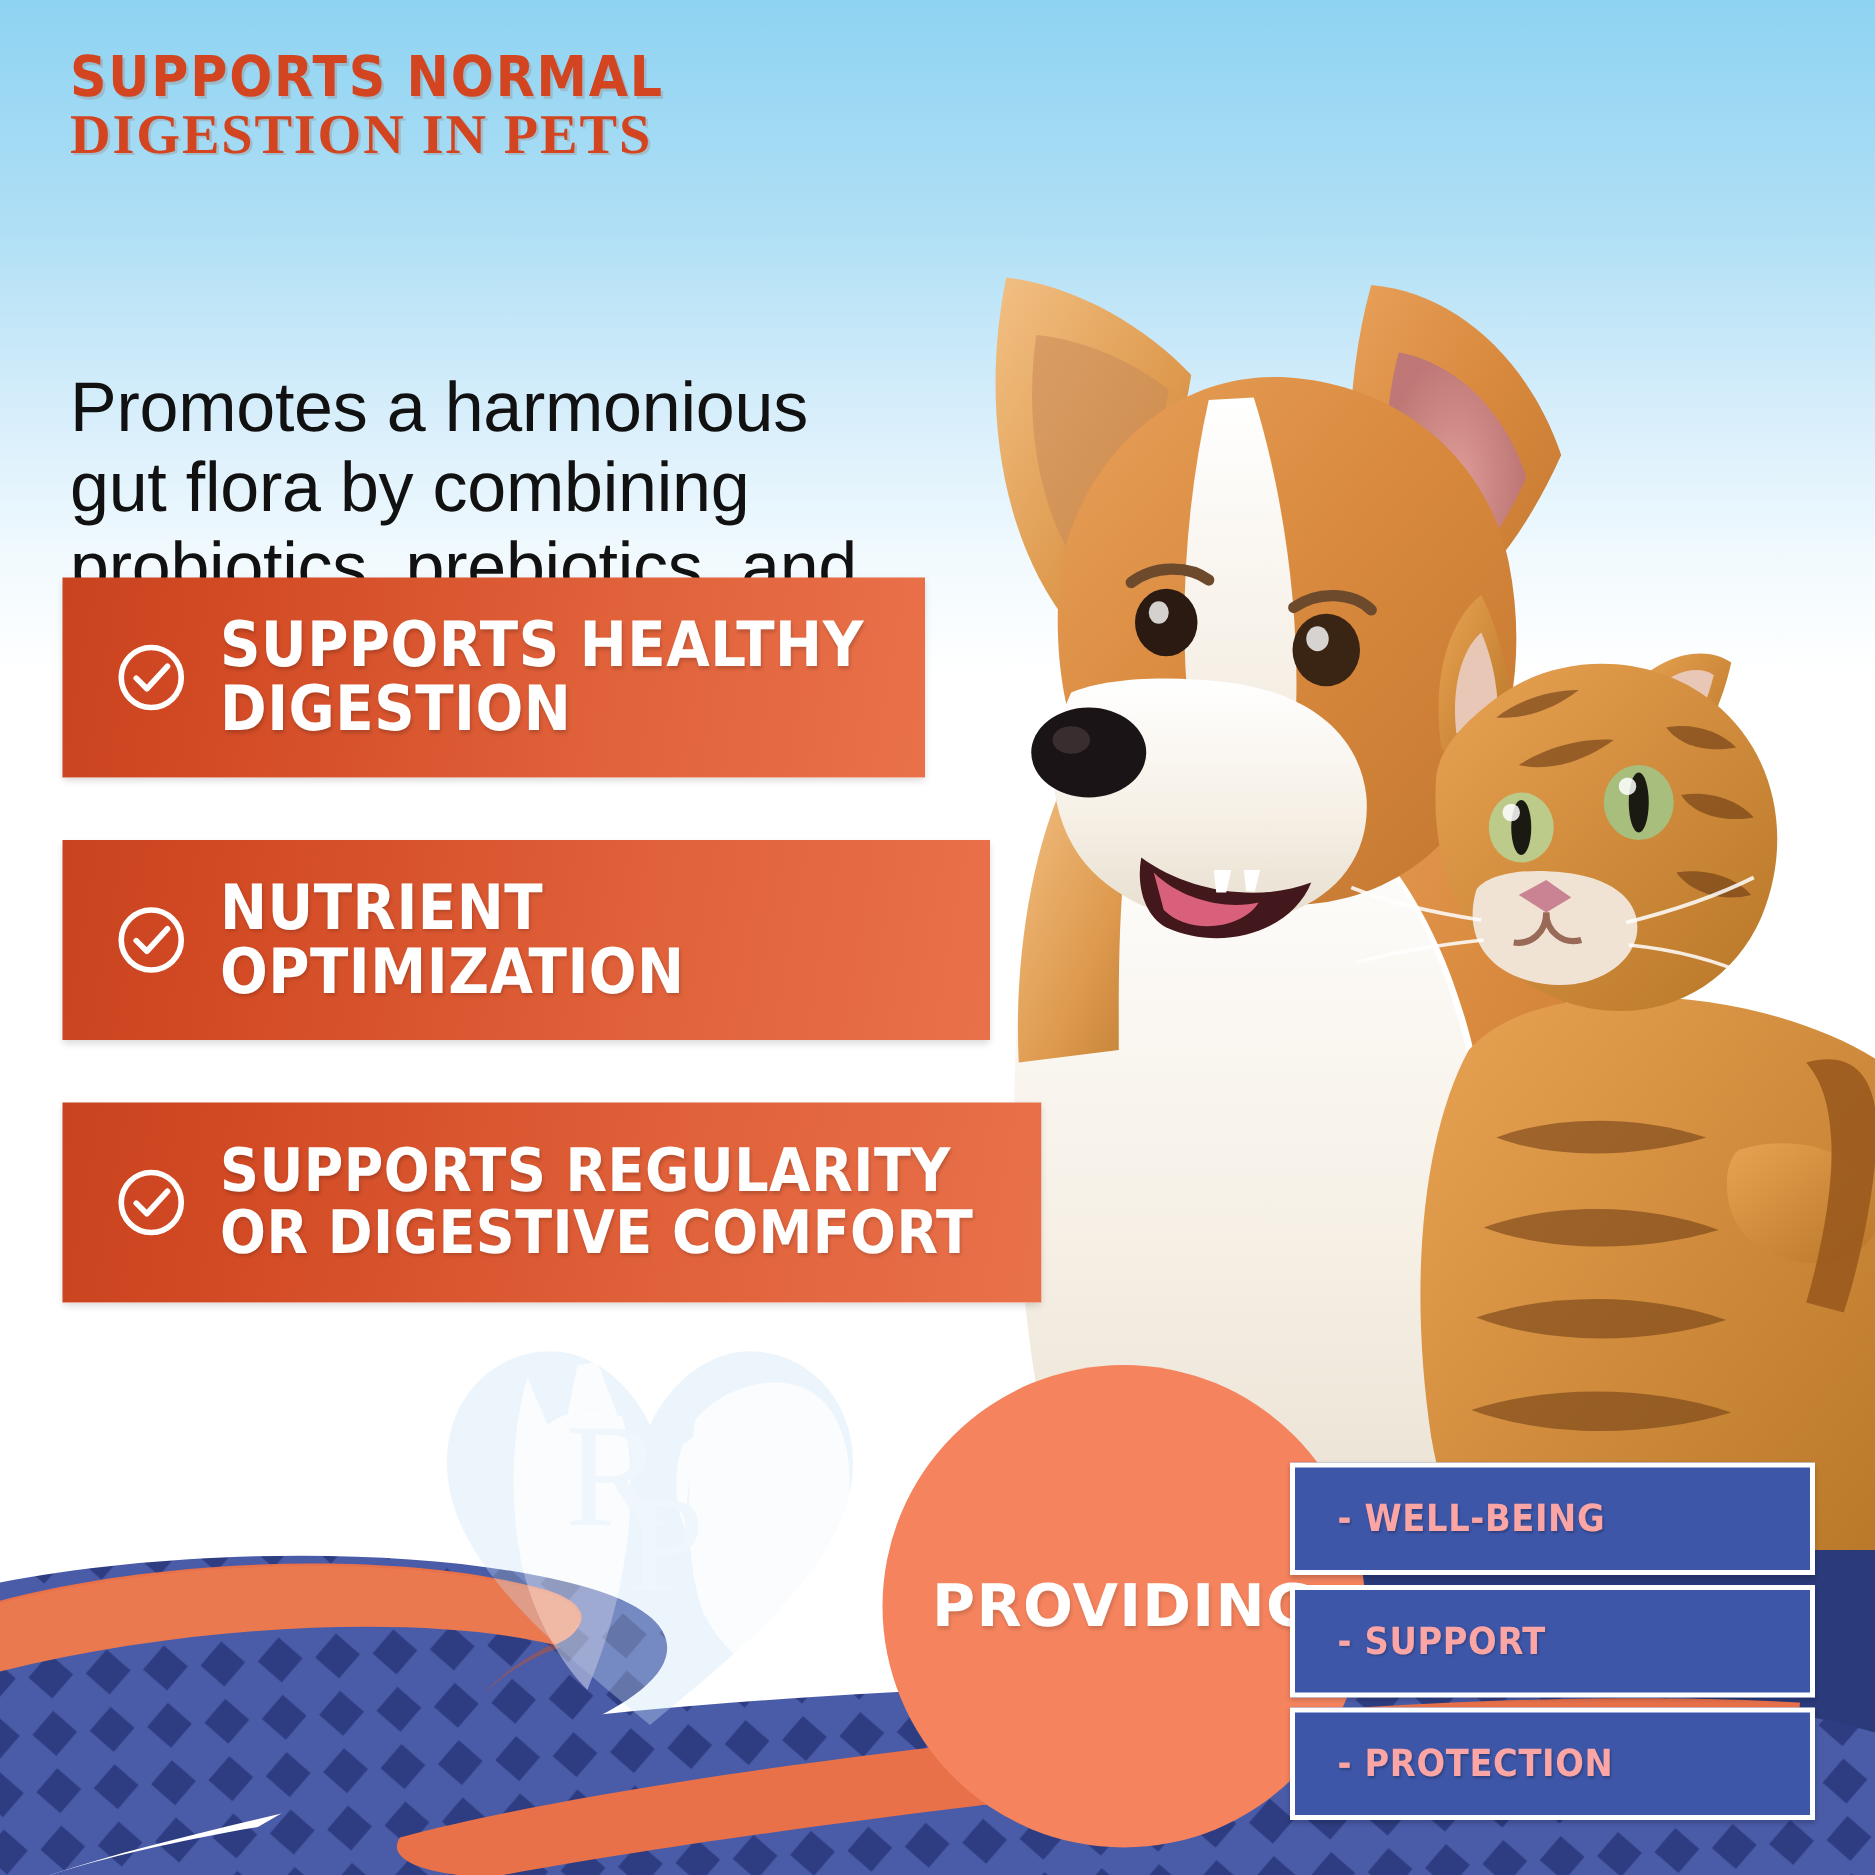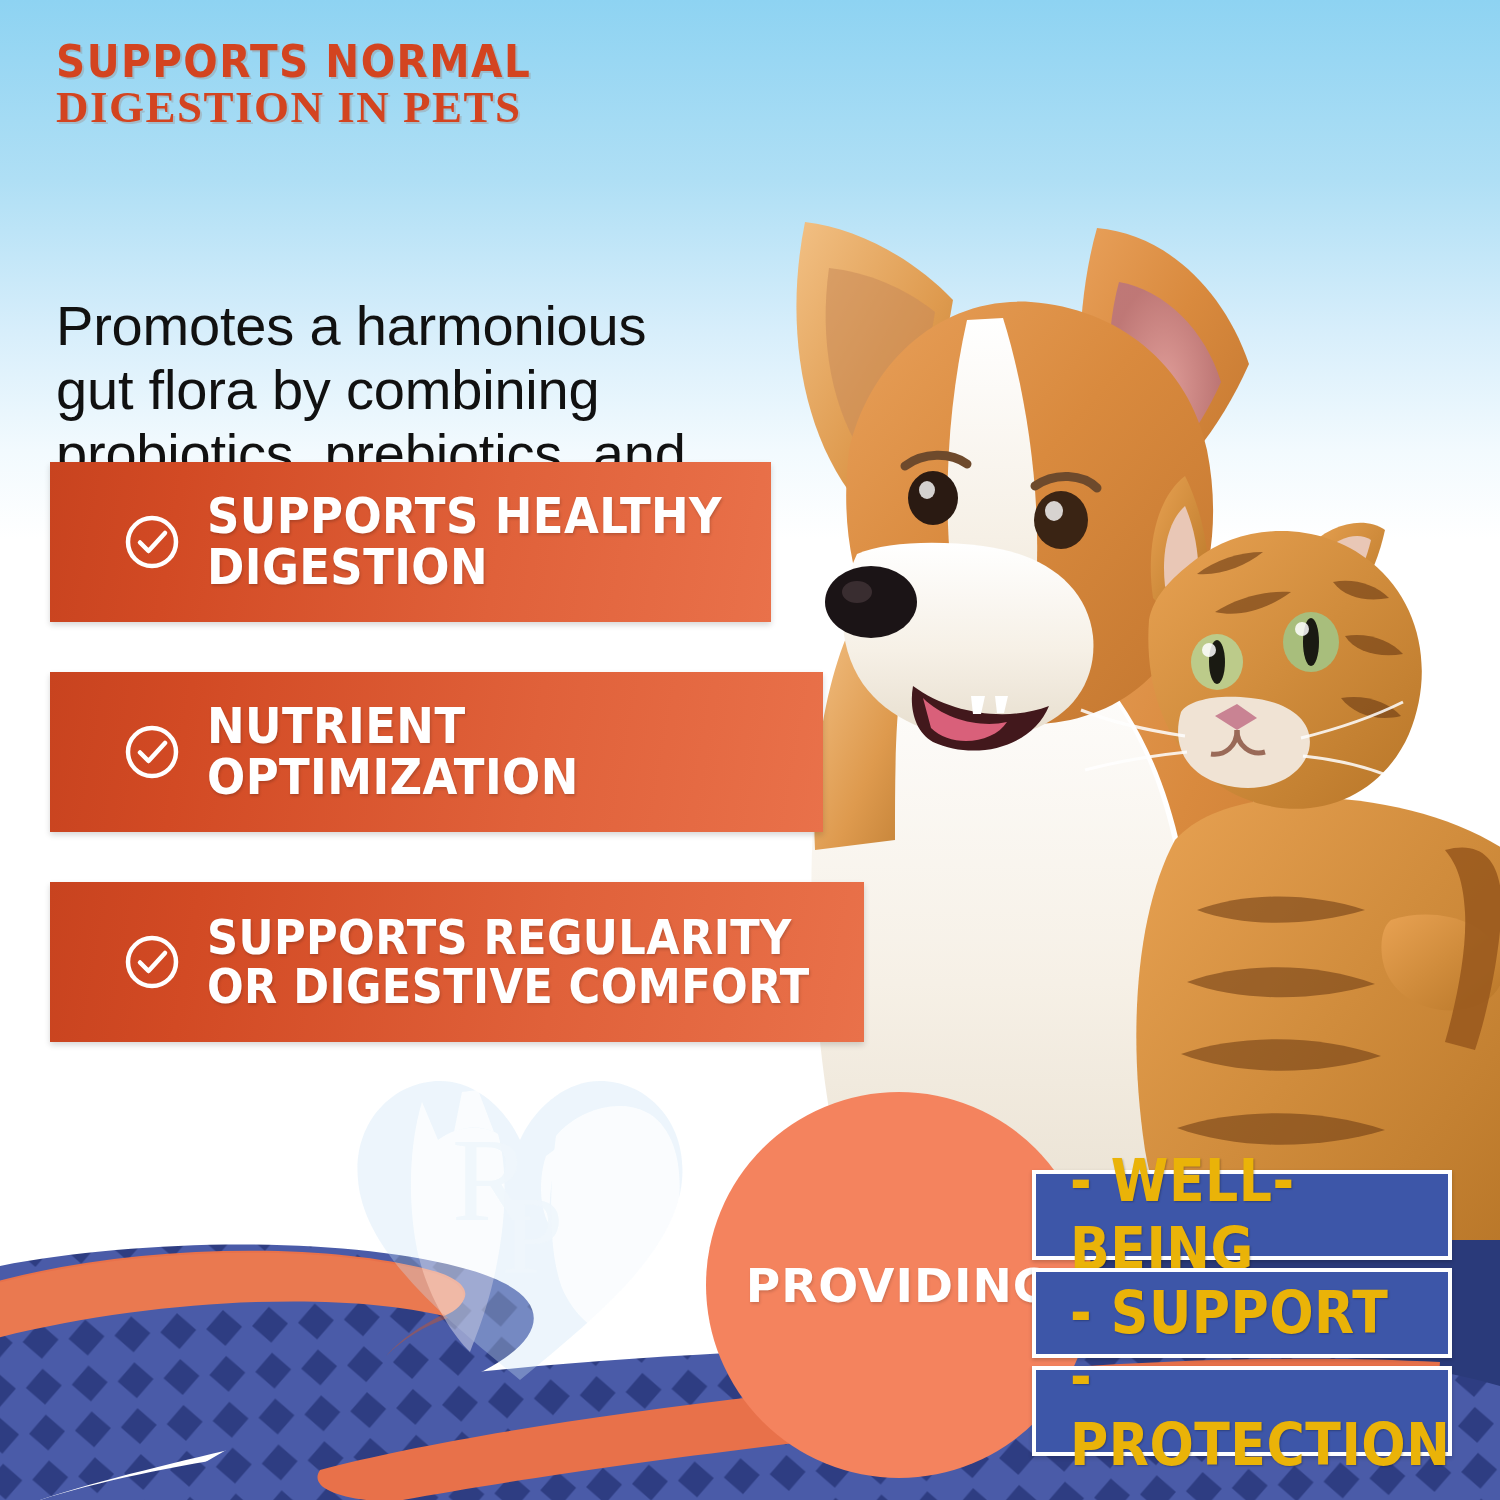--- a/index.html
+++ b/index.html
@@ -30,21 +30,20 @@
     letter-spacing:-0.2px;
   }
 
   
   .bars{position:absolute;left:50px;top:462px;}
   .bar{
     position:relative;display:flex;align-items:center;
     height:160px;margin-bottom:50px;
     background:linear-gradient(100deg,#C8431F 0%,#D24A24 18%,#E0613A 62%,#E9714A 100%);
     box-shadow:0 3px 6px rgba(0,0,0,.16);
-    padding-left:31px;
   }
   .bar.b1{width:690px;}
   .bar.b2{width:742px;}
   .bar.b3{width:783px;margin-bottom:16px;}
   .bar .chk{
     flex:0 0 auto;margin-left:42px;margin-right:26px;
     width:58px;height:58px;
   }
   .bar .chk svg{display:block;width:58px;height:58px;}
   .bar .btxt{
@@ -87,21 +86,21 @@
   .outcomes{position:absolute;left:1032px;top:1170px;width:420px;}
   .obar{
     position:relative;height:82px;margin-bottom:8px;
     background:#3D56A8;border:4px solid #ffffff;
     display:flex;align-items:center;
     box-shadow:0 2px 4px rgba(0,0,0,.2);
   }
   .obar:last-child{margin-bottom:0;}
   .obar .otxt{
     font-family:"DejaVu Sans Condensed","Liberation Sans Narrow","Liberation Sans",sans-serif;
-    font-weight:bold;color:#eab308;font-size:58px;letter-spacing:0.5px;
+    font-weight:bold;color:#fca5a5;font-size:30px;letter-spacing:0.5px;
     text-transform:uppercase;margin-left:34px;
     text-shadow:1px 1px 2px rgba(0,0,0,.25);
   }
 </style>
 </head>
 <body>
 
 <div class="canvas">
 
   <div class="photo">

